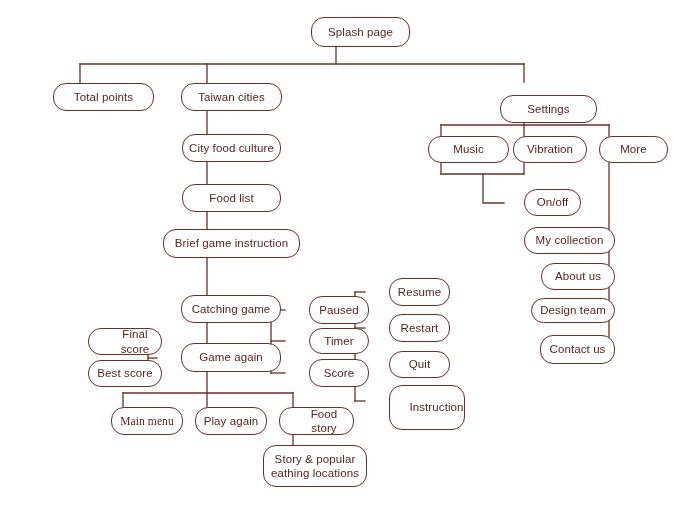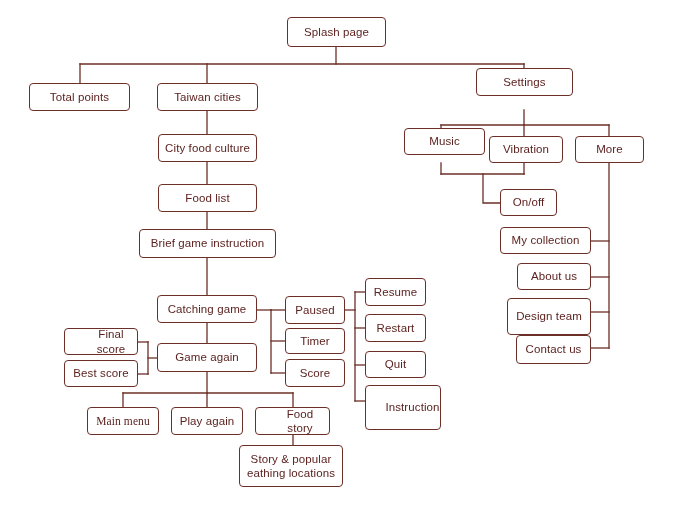--- a/index.html
+++ b/index.html
@@ -20,32 +20,33 @@
     left: 0;
     top: 0;
     width: 674px;
     height: 508px;
     pointer-events: none;
   }
   .node {
     position: absolute;
     box-sizing: border-box;
     border: 1.4px solid #6b2f27;
-    border-radius: 4px;
+    border-radius: 13px;
     background: #ffffff;
     color: #5c2320;
     display: flex;
     align-items: center;
     justify-content: center;
     text-align: center;
     font-size: 11.5px;
     line-height: 1.22;
     letter-spacing: 0.1px;
     white-space: pre-line;
     padding: 0 5px;
+    margin-left: 24px;
   }
 </style>
 </head>
 <body>
 
 <div id="canvas">
   <svg id="edges" viewBox="0 0 674 508" xmlns="http://www.w3.org/2000/svg">
       <polyline points="336,47 336,64" fill="none" stroke="#6b2f27" stroke-width="1.3" stroke-linecap="square" stroke-linejoin="miter"></polyline>
       <polyline points="80,64 524,64" fill="none" stroke="#6b2f27" stroke-width="1.3" stroke-linecap="square" stroke-linejoin="miter"></polyline>
       <polyline points="80,64 80,83" fill="none" stroke="#6b2f27" stroke-width="1.3" stroke-linecap="square" stroke-linejoin="miter"></polyline>
@@ -89,28 +90,28 @@
       <polyline points="123,393 293,393" fill="none" stroke="#6b2f27" stroke-width="1.3" stroke-linecap="square" stroke-linejoin="miter"></polyline>
       <polyline points="123,393 123,407" fill="none" stroke="#6b2f27" stroke-width="1.3" stroke-linecap="square" stroke-linejoin="miter"></polyline>
       <polyline points="207,393 207,407" fill="none" stroke="#6b2f27" stroke-width="1.3" stroke-linecap="square" stroke-linejoin="miter"></polyline>
       <polyline points="293,393 293,407" fill="none" stroke="#6b2f27" stroke-width="1.3" stroke-linecap="square" stroke-linejoin="miter"></polyline>
       <polyline points="293,435 293,445" fill="none" stroke="#6b2f27" stroke-width="1.3" stroke-linecap="square" stroke-linejoin="miter"></polyline>
     </svg>
   <div id="nodes-layer">
       <div class="node" style="left: 287px; top: 17px; width: 99px; height: 30px;">Splash page</div>
       <div class="node" style="left: 29px; top: 83px; width: 101px; height: 28px;">Total points</div>
       <div class="node" style="left: 157px; top: 83px; width: 101px; height: 28px;">Taiwan cities</div>
-      <div class="node" style="left: 476px; top: 68px; width: 97px; height: 28px;">Settings</div>
-      <div class="node" style="left: 404px; top: 128px; width: 81px; height: 27px;">Music</div>
+      <div class="node" style="left: 476px; top: 95px; width: 97px; height: 28px;">Settings</div>
+      <div class="node" style="left: 404px; top: 136px; width: 81px; height: 27px;">Music</div>
       <div class="node" style="left: 489px; top: 136px; width: 74px; height: 27px;">Vibration</div>
       <div class="node" style="left: 575px; top: 136px; width: 69px; height: 27px;">More</div>
       <div class="node" style="left: 500px; top: 189px; width: 57px; height: 27px;">On/off</div>
       <div class="node" style="left: 500px; top: 227px; width: 91px; height: 27px;">My collection</div>
       <div class="node" style="left: 517px; top: 263px; width: 74px; height: 27px;">About us</div>
-      <div class="node" style="left: 507px; top: 298px; width: 84px; height: 37px;">Design team</div>
+      <div class="node" style="left: 507px; top: 298px; width: 84px; height: 25px;">Design team</div>
       <div class="node" style="left: 516px; top: 335px; width: 75px; height: 29px;">Contact us</div>
       <div class="node" style="left: 158px; top: 134px; width: 99px; height: 28px;">City food culture</div>
       <div class="node" style="left: 158px; top: 184px; width: 99px; height: 28px;">Food list</div>
       <div class="node" style="left: 139px; top: 229px; width: 137px; height: 29px;">Brief game instruction</div>
       <div class="node" style="left: 157px; top: 295px; width: 100px; height: 28px;">Catching game</div>
       <div class="node" style="left: 157px; top: 343px; width: 100px; height: 29px;">Game again</div>
       <div class="node" style="left: 64px; top: 328px; width: 74px; height: 27px; padding-left: 25px;">Final score</div>
       <div class="node" style="left: 64px; top: 360px; width: 74px; height: 27px;">Best score</div>
       <div class="node" style="left: 285px; top: 296px; width: 60px; height: 28px;">Paused</div>
       <div class="node" style="left: 285px; top: 328px; width: 60px; height: 26px;">Timer</div>

